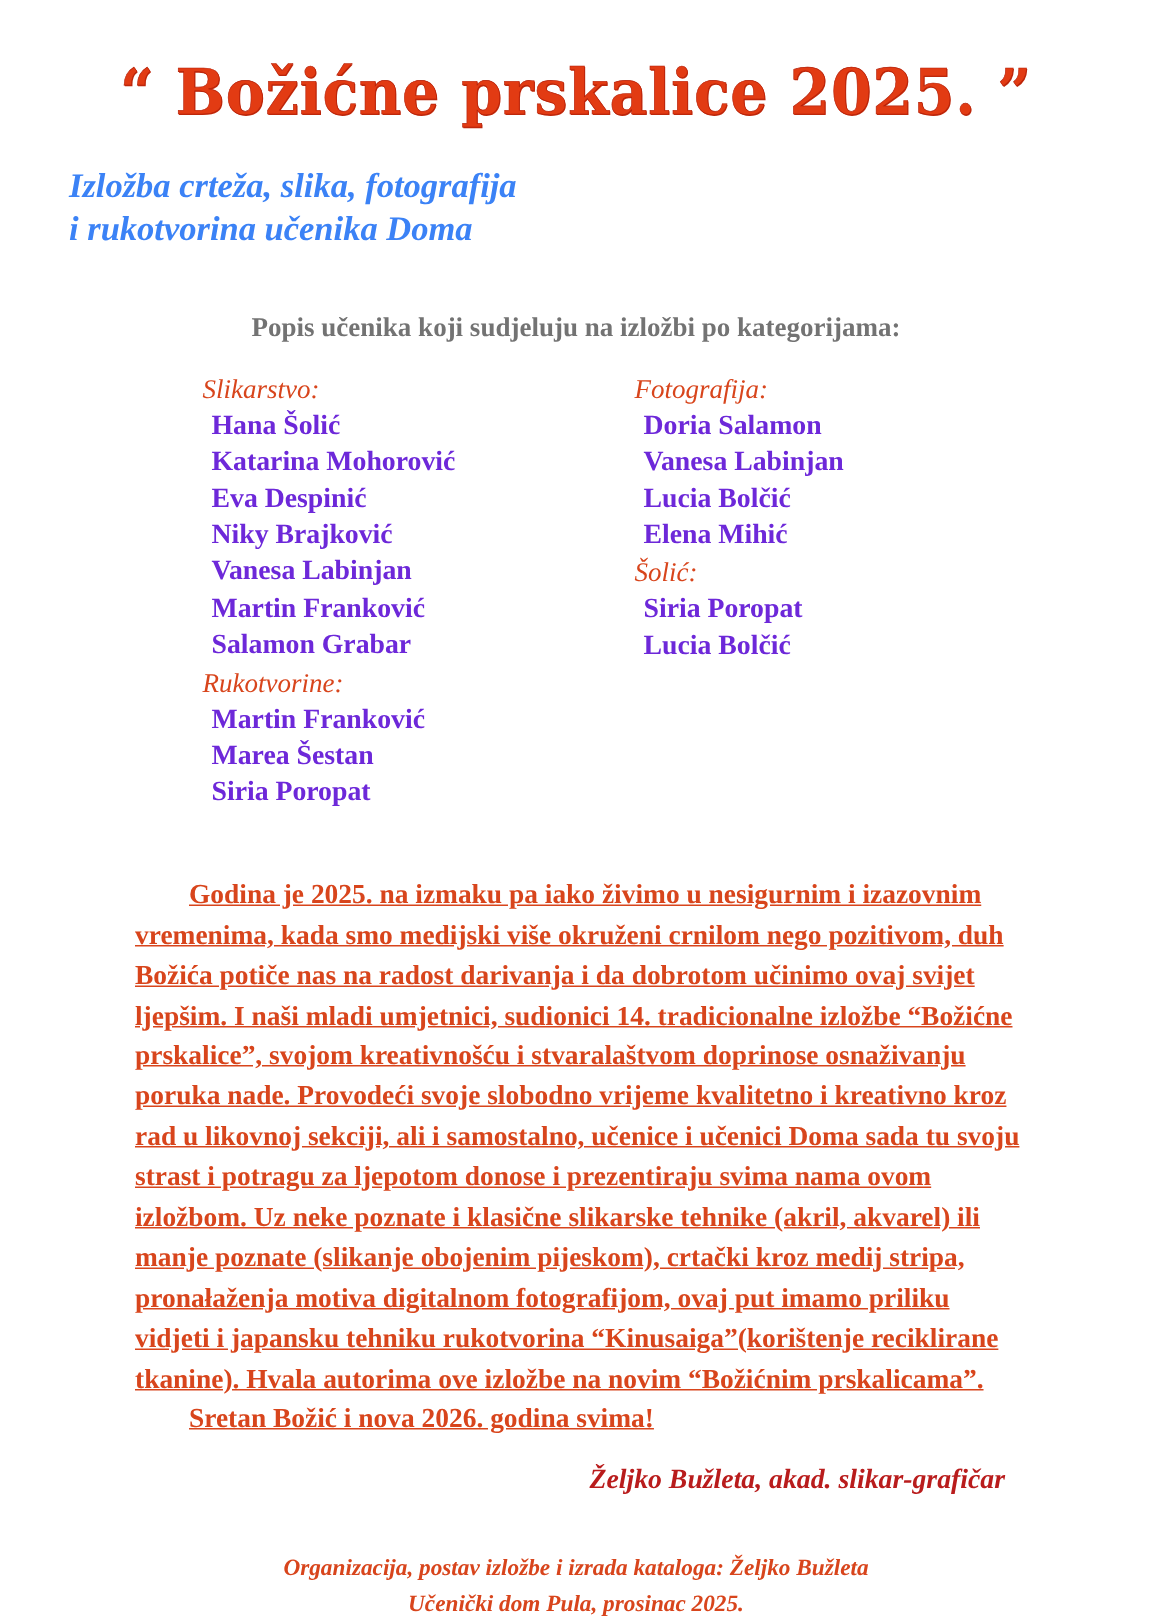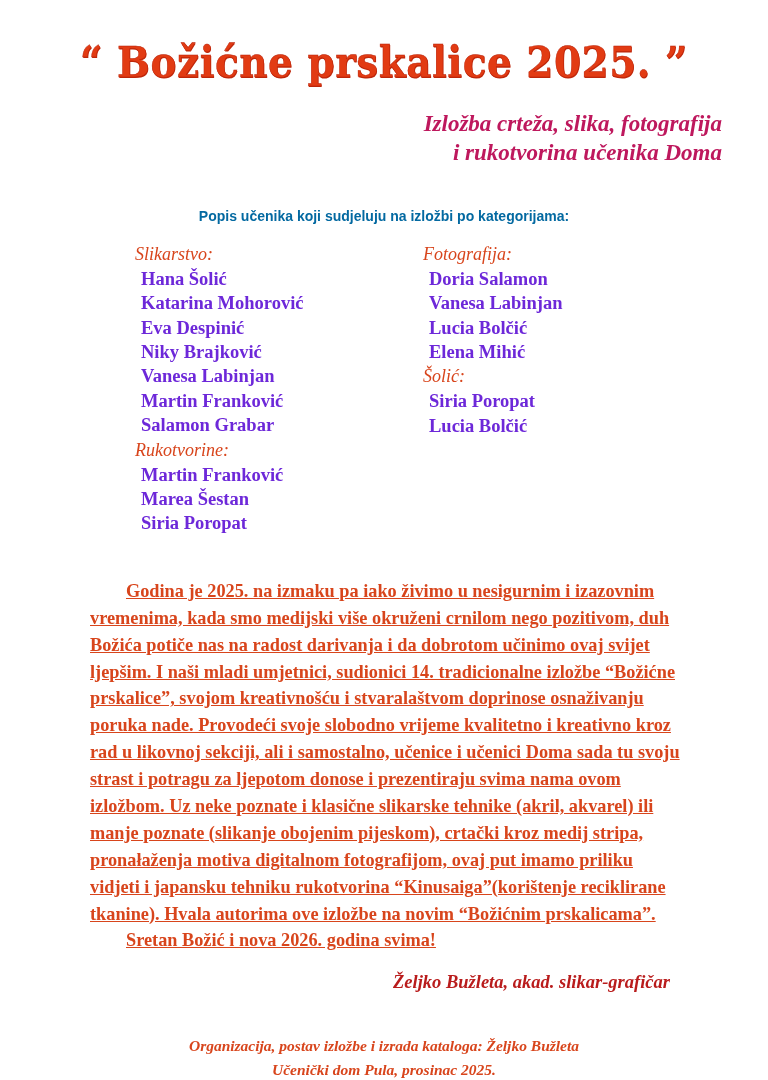--- a/index.html
+++ b/index.html
@@ -33,38 +33,38 @@
     letter-spacing: 0.5px;
     color: #e23b13;
     -webkit-text-stroke: 0.4px #b5210a;
     text-shadow: 0.5px 0.5px 0 #c02a0c;
     line-height: 1.05;
     transform: scaleY(1.08);
   }
 
   
   .subtitle {
-    text-align: right;
+    text-align: left;
     margin-top: 26px;
     font-family: "Liberation Serif", serif;
     font-weight: bold;
     font-style: italic;
     font-size: 23px;
     line-height: 1.28;
-    color: #be185d;
+    color: #3b82f6;
   }
 
   
   .list-heading {
     text-align: center;
     margin-top: 40px;
-    font-family: Liberation Sans, sans-serif;
-    font-weight: bold;
-    font-size: 14px;
-    color: #0369a1;
+    font-family: Liberation Serif, serif;
+    font-weight: bold;
+    font-size: 18px;
+    color: #737373;
   }
 
   
   .lists {
     display: flex;
     justify-content: center;
     margin-top: 20px;
     gap: 38px;
   }
   .col {

